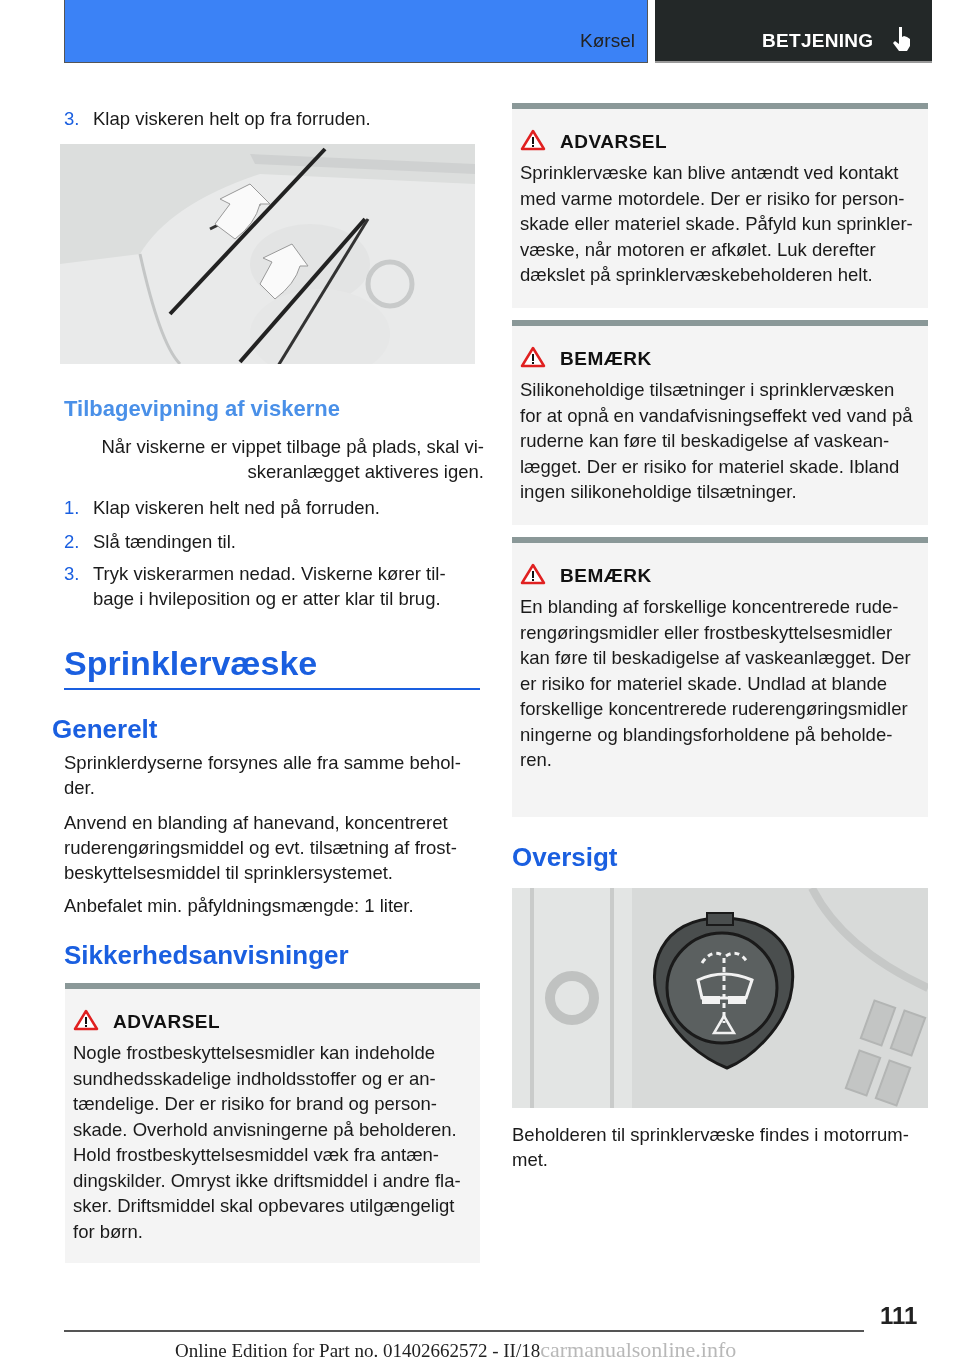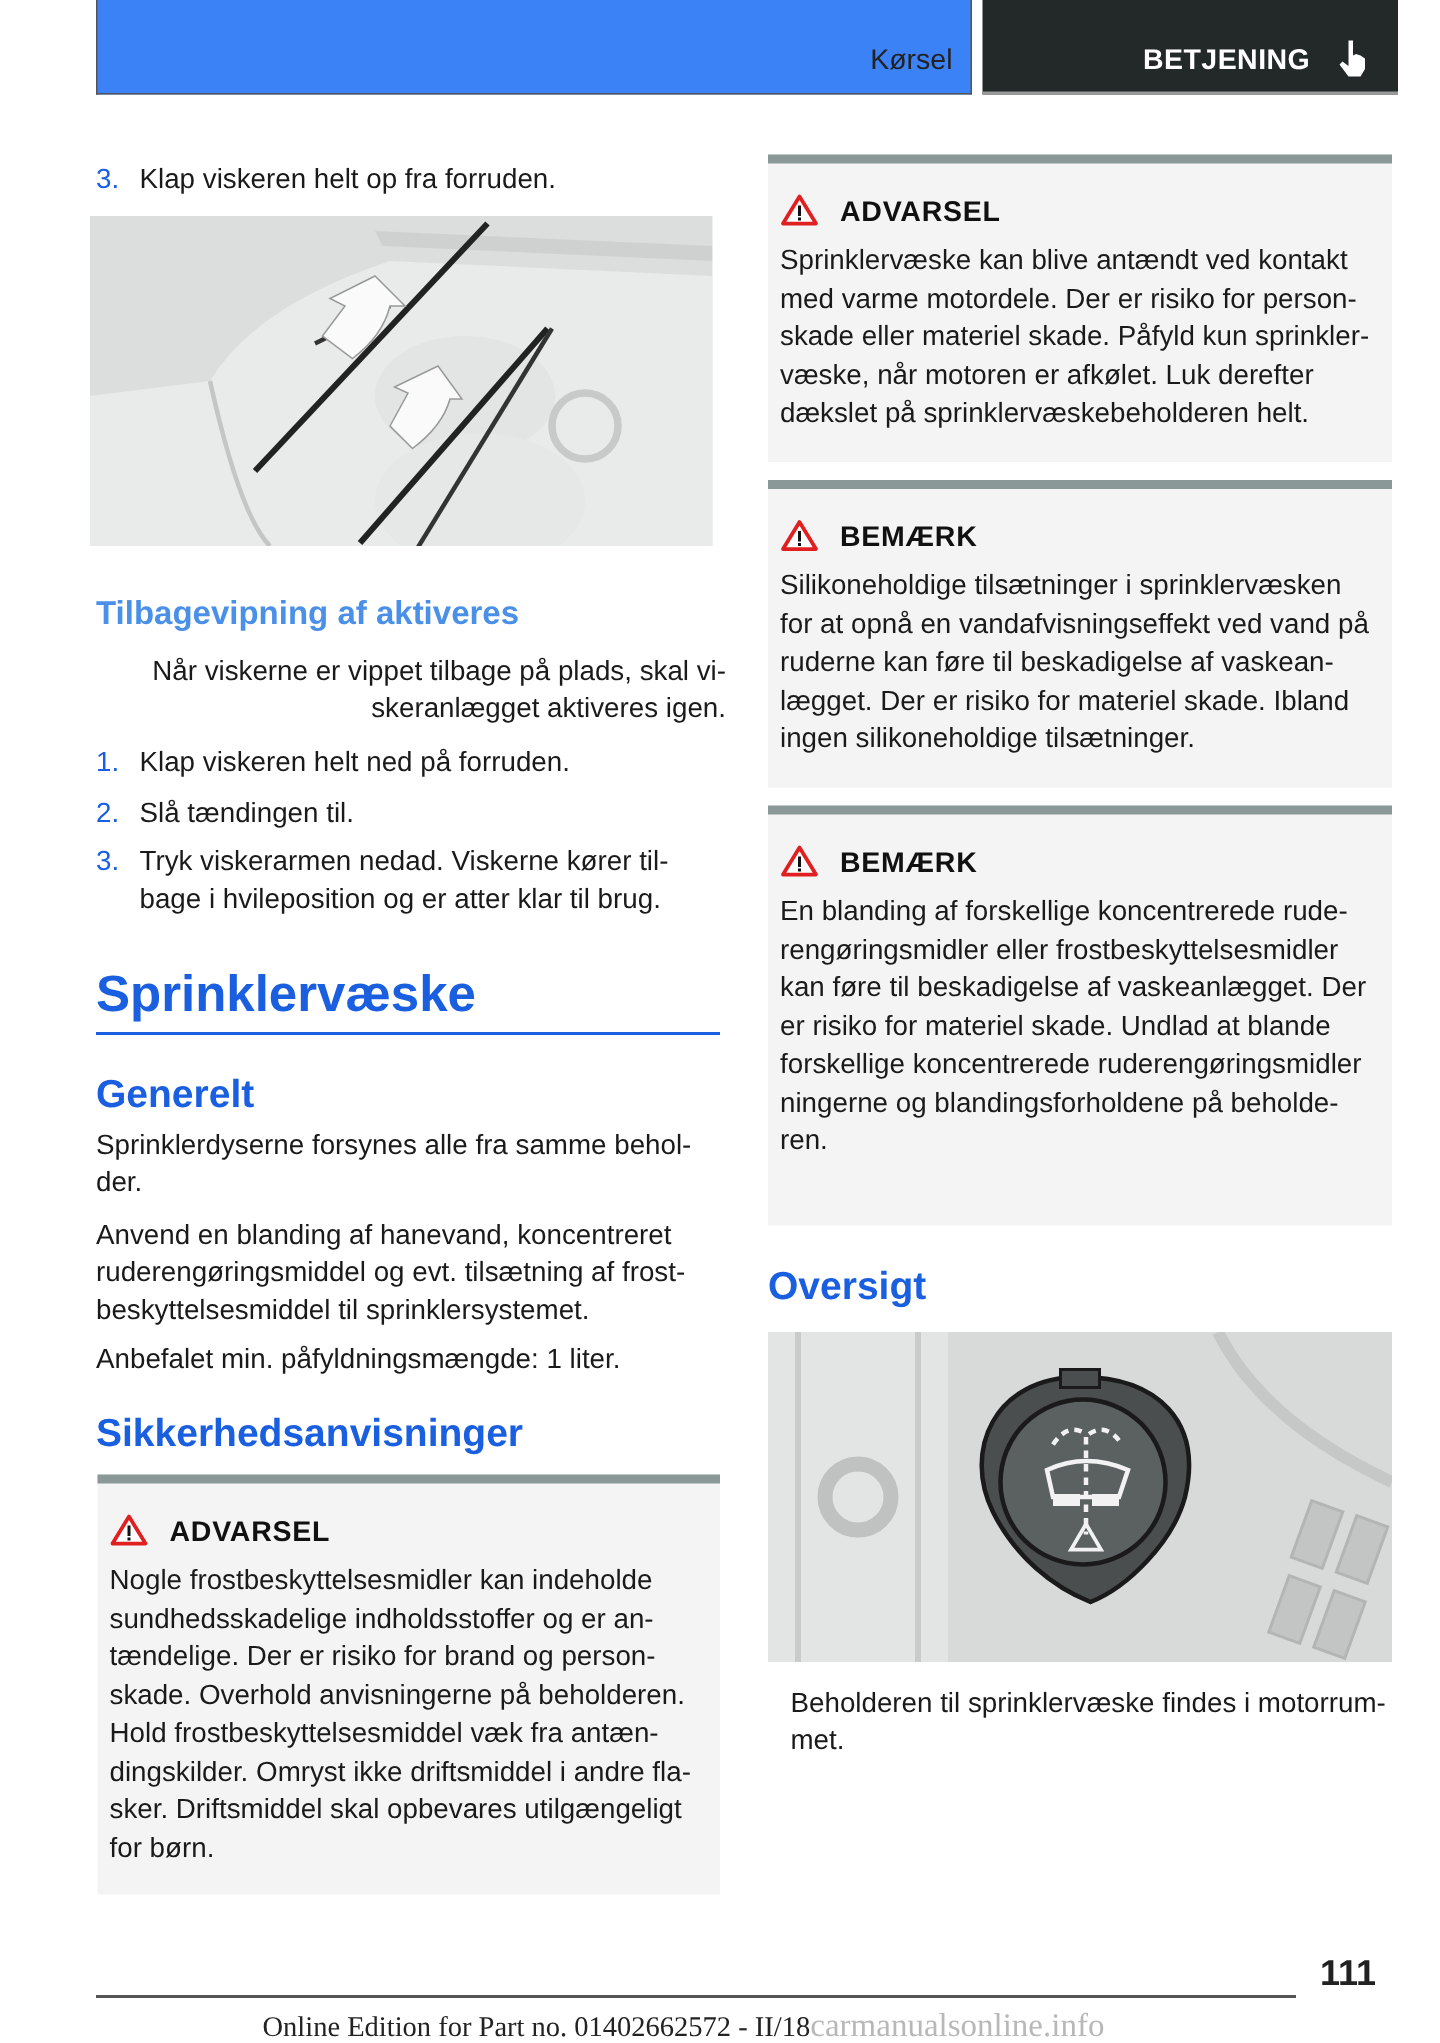--- a/index.html
+++ b/index.html
@@ -75,21 +75,21 @@
     <circle cx="330" cy="140" r="22" fill="none" stroke="#c8caca" stroke-width="5"></circle>
     <line x1="110" y1="170" x2="265" y2="5" stroke="#222" stroke-width="4"></line>
     <line x1="180" y1="218" x2="305" y2="75" stroke="#222" stroke-width="4"></line>
     <line x1="150" y1="85" x2="200" y2="60" stroke="#333" stroke-width="3"></line>
     <line x1="210" y1="235" x2="308" y2="75" stroke="#333" stroke-width="3"></line>
     <path d="M155 80 L170 60 L160 55 L190 40 L210 60 L200 60 Q195 80 175 95 Z" fill="#fafafa" stroke="#999" stroke-width="1"></path>
     <path d="M200 140 L212 118 L203 114 L232 100 L248 122 L240 122 Q235 140 215 155 Z" fill="#fafafa" stroke="#999" stroke-width="1"></path>
   </svg>
 </div>
 
-<div class="abs h2-light" style="left:64px; top:396px;">Tilbagevipning af aktiveres</div>
+<div class="abs h2-light" style="left:64px; top:396px;">Tilbagevipning af viskerne</div>
 <div class="abs txt" style="left:64px; top:434px; width:420px;text-align:right;">
   <div>Når viskerne er vippet tilbage på plads, skal vi-</div>
   <div>skeranlægget aktiveres igen.</div>
 </div>
 
 <div class="abs li" style="left:64px; top:495px;">
   <span class="num">1.</span>
   <span class="body">Klap viskeren helt ned på forruden.</span>
 </div>
 <div class="abs li" style="left:64px; top:529px;">
@@ -100,21 +100,21 @@
   <span class="num">3.</span>
   <span class="body">
     <div>Tryk viskerarmen nedad. Viskerne kører til-</div>
     <div>bage i hvileposition og er atter klar til brug.</div>
   </span>
 </div>
 
 <div class="abs h1" style="left:64px; top:644px;">Sprinklervæske</div>
 <div class="abs rule-blue" style="left:64px; top:688px; width:416px;"></div>
 
-<div class="abs h2" style="left:64px; top:714px;text-align:right;">Generelt</div>
+<div class="abs h2" style="left:52px; top:714px;text-align:right;">Generelt</div>
 <div class="abs txt" style="left:64px; top:750px; width:420px;">
   <div>Sprinklerdyserne forsynes alle fra samme behol-</div>
   <div>der.</div>
 </div>
 <div class="abs txt" style="left:64px; top:810px; width:420px;">
   <div>Anvend en blanding af hanevand, koncentreret</div>
   <div>ruderengøringsmiddel og evt. tilsætning af frost-</div>
   <div>beskyttelsesmiddel til sprinklersystemet.</div>
 </div>
 <div class="abs txt" style="left:64px; top:893px; width:420px;">
@@ -220,21 +220,21 @@
       <path d="M214 68 Q226 60 236 75"></path>
       <line x1="212" y1="70" x2="212" y2="135"></line>
     </g>
     <path d="M186 92 Q212 80 240 92 L234 110 L190 110 Z" fill="none" stroke="#f2f2f2" stroke-width="3"></path>
     <rect x="190" y="108" width="18" height="8" fill="#f2f2f2"></rect>
     <rect x="216" y="108" width="18" height="8" fill="#f2f2f2"></rect>
     <path d="M212 128 L222 145 L202 145 Z" fill="none" stroke="#f2f2f2" stroke-width="2.5"></path>
   </svg>
 </div>
 
-<div class="abs txt" style="left:512px; top:1122px; width:420px;margin-left:15px;">
+<div class="abs txt" style="left:512px; top:1122px; width:420px;">
   <div>Beholderen til sprinklervæske findes i motorrum-</div>
   <div>met.</div>
 </div>
 
 <div class="abs pagenum">111</div>
 <div class="abs foot-rule"></div>
 <div class="abs foot-text">
   <span>Online Edition for Part no. 01402662572 - II/18</span><span class="wm">carmanualsonline.info</span>
 </div>
 

